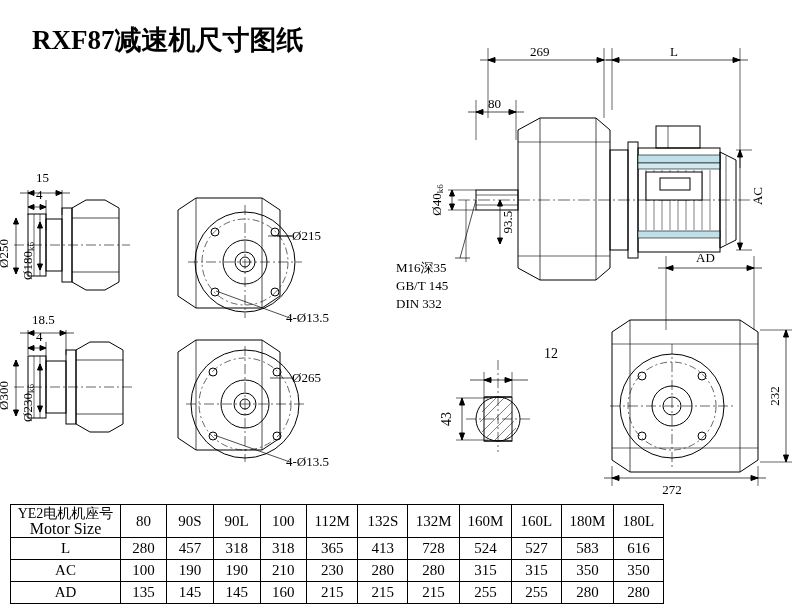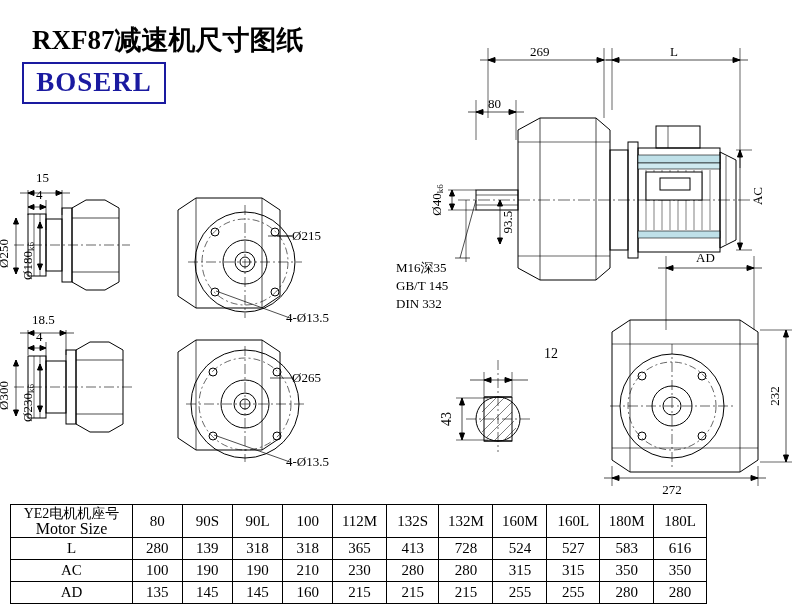--- a/index.html
+++ b/index.html
@@ -4,21 +4,21 @@
 <style>
   html,body{margin:0;padding:0;}
   body{
     width:800px;height:614px;
     background:#ffffff;
     font-family:"Liberation Sans", sans-serif;
     color:#000;
     position:relative;
     overflow:hidden;
   }
-  .page{position:relative;width:664px;height:614px;padding-left:43px;}
+  .page{position:relative;width:664px;height:614px;}
   .title{
     position:absolute;left:32px;top:22px;
     font-family:"Liberation Serif", serif;
     font-size:27px;font-weight:bold;letter-spacing:0px;
     white-space:nowrap;
   }
   .logo{
     position:absolute;left:22px;top:62px;
     width:140px;height:38px;
     border:2px solid #1a1aa0;
@@ -57,23 +57,20 @@
   .lbl-en{font-size:16px;display:block;}
   .txt{font-family:"Liberation Serif", serif;}
 </style>
 </head>
 <body>
 
 <div class="page">
 
   <div class="title">RXF87减速机尺寸图纸</div>
 
-  <div class="logo">
-    <span>BOSERL</span>
-  </div>
 
   <svg width="800" height="500" viewBox="0 0 800 500">
     <g stroke="#000" fill="none" stroke-width="1">
 
       <g>
 
         <line x1="28" y1="190" x2="28" y2="215" stroke-width="0.7"></line>
         <line x1="62" y1="190" x2="62" y2="215" stroke-width="0.7"></line>
         <line x1="20" y1="193" x2="70" y2="193" stroke-width="0.7"></line>
         <path d="M28 193 l6 -2.5 v5 z" fill="#000"></path>
@@ -375,21 +372,21 @@
         <td class="val">132S</td>
         <td class="val">132M</td>
         <td class="val">160M</td>
         <td class="val">160L</td>
         <td class="val">180M</td>
         <td class="val">180L</td>
       </tr>
       <tr>
         <td class="rowlabel">L</td>
         <td class="val">280</td>
-        <td class="val">139</td>
+        <td class="val">457</td>
         <td class="val">318</td>
         <td class="val">318</td>
         <td class="val">365</td>
         <td class="val">413</td>
         <td class="val">728</td>
         <td class="val">524</td>
         <td class="val">527</td>
         <td class="val">583</td>
         <td class="val">616</td>
       </tr>

